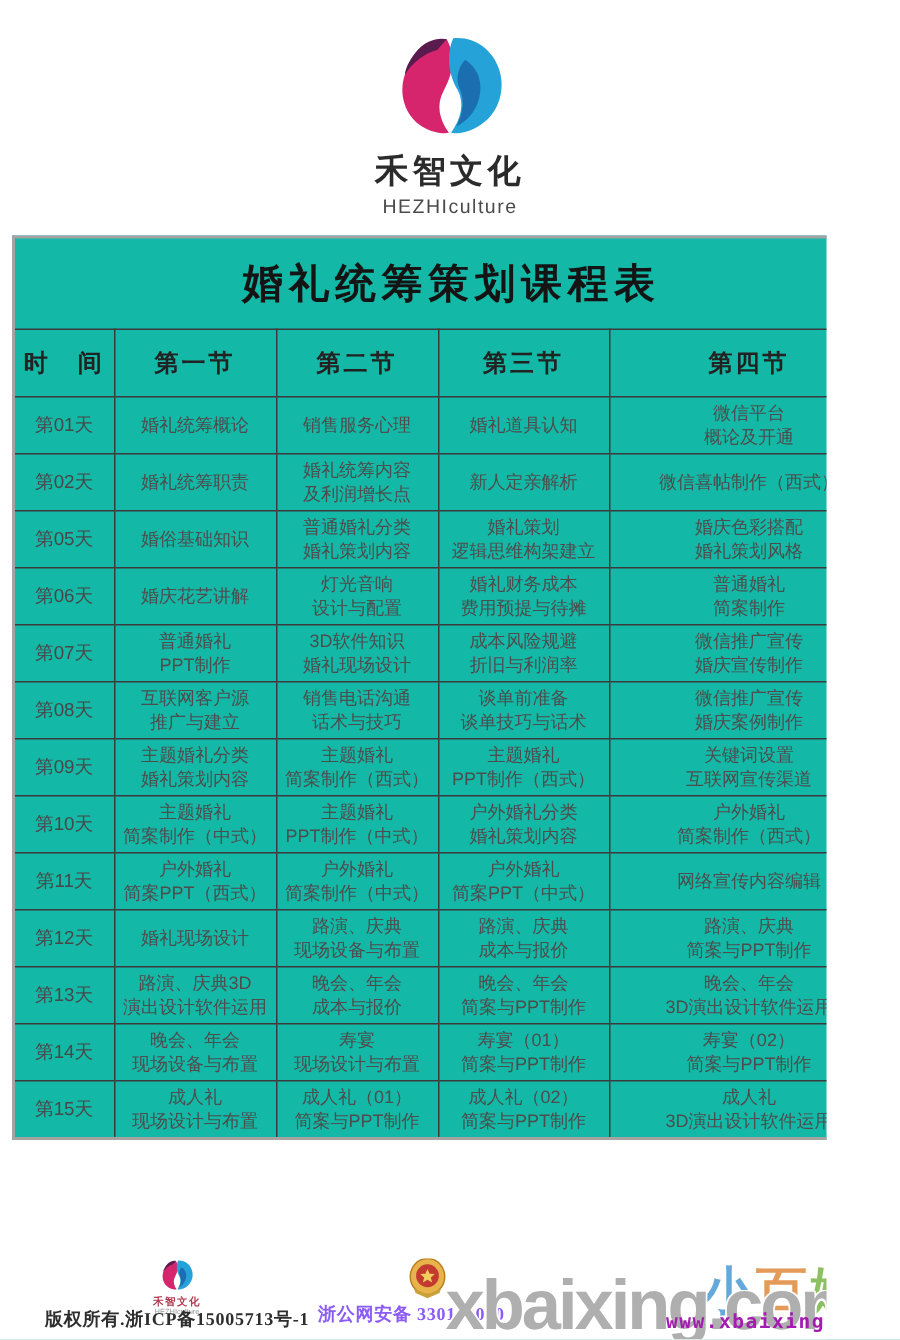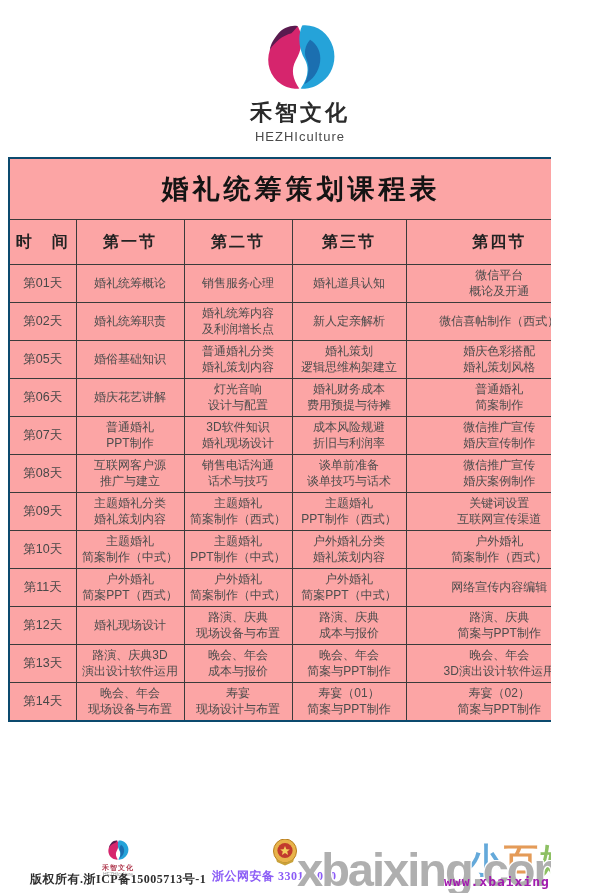--- a/index.html
+++ b/index.html
@@ -6,21 +6,21 @@
   body{width:600px;height:893px;font-family:"Liberation Sans","DejaVu Sans",sans-serif;color:#333;}
   .sheet{position:relative;width:551px;height:893px;background:#fff;overflow:hidden;}
 
   
   .logo-block{position:absolute;top:24px;left:0;width:600px;text-align:center;}
   .logo-name{font-size:22px;font-weight:bold;color:#2b2b2b;letter-spacing:3px;margin-top:4px;}
   .logo-sub{font-size:13px;color:#4a4a4a;letter-spacing:1px;margin-top:1px;}
 
   
   table.course{position:absolute;left:8px;top:157px;width:584px;border-collapse:collapse;
-               table-layout:fixed;border:2px solid #0c4a6e;background:#fca5a5;}
+               table-layout:fixed;border:2px solid #a3a3a3;background:#14b8a6;}
   table.course td,table.course th{border:1px solid #3b3b3b;text-align:center;vertical-align:middle;}
   .title-cell{height:58px;font-family:"Liberation Serif","DejaVu Serif",serif;font-size:27px;
               font-weight:bold;color:#141414;letter-spacing:4px;}
   table.course th{height:42px;font-family:"Liberation Serif","DejaVu Serif",serif;font-size:16px;
                   font-weight:bold;color:#222;letter-spacing:2px;margin-left:36px;}
   table.course tbody td{height:35px;font-size:12px;color:#4d4d4d;line-height:1.3;padding:1px 2px;}
   table.course td.day{font-size:12.5px;color:#484848;}
 
   
   .footer{position:absolute;left:0;top:836px;width:600px;height:57px;}
@@ -159,20 +159,27 @@
           <td>晚会、年会<br>简案与PPT制作</td>
           <td>晚会、年会<br>3D演出设计软件运用</td>
         </tr>
         <tr>
           <td class="day">第14天</td>
           <td>晚会、年会<br>现场设备与布置</td>
           <td>寿宴<br>现场设计与布置</td>
           <td>寿宴（01）<br>简案与PPT制作</td>
           <td>寿宴（02）<br>简案与PPT制作</td>
         </tr>
+        <tr>
+          <td class="day">第15天</td>
+          <td>成人礼<br>现场设计与布置</td>
+          <td>成人礼（01）<br>简案与PPT制作</td>
+          <td>成人礼（02）<br>简案与PPT制作</td>
+          <td>成人礼<br>3D演出设计软件运用</td>
+        </tr>
       </tbody>
   </table>
 
   <div class="footer">
 
     <div class="mini-logo">
       <svg width="22" height="20" viewBox="0 0 100 92">
         <path d="M47 3 C30 6 14 18 8 36 C2 54 8 74 24 84 C34 90 44 91 49 90 C40 77 37 64 44 51 C52 37 56 20 47 3 Z" fill="#d6256d"></path>
         <path d="M47 3 C38 1 27 5 20 13 C14 20 9 28 8 36 C15 25 26 16 38 13 C42 9 45 5 47 3 Z" fill="#5a1b4f"></path>
         <path d="M53 2 C72 0 90 12 96 32 C102 52 94 74 76 84 C66 90 56 91 51 90 C60 77 64 63 57 50 C49 36 46 18 53 2 Z" fill="#25a3d9"></path>

